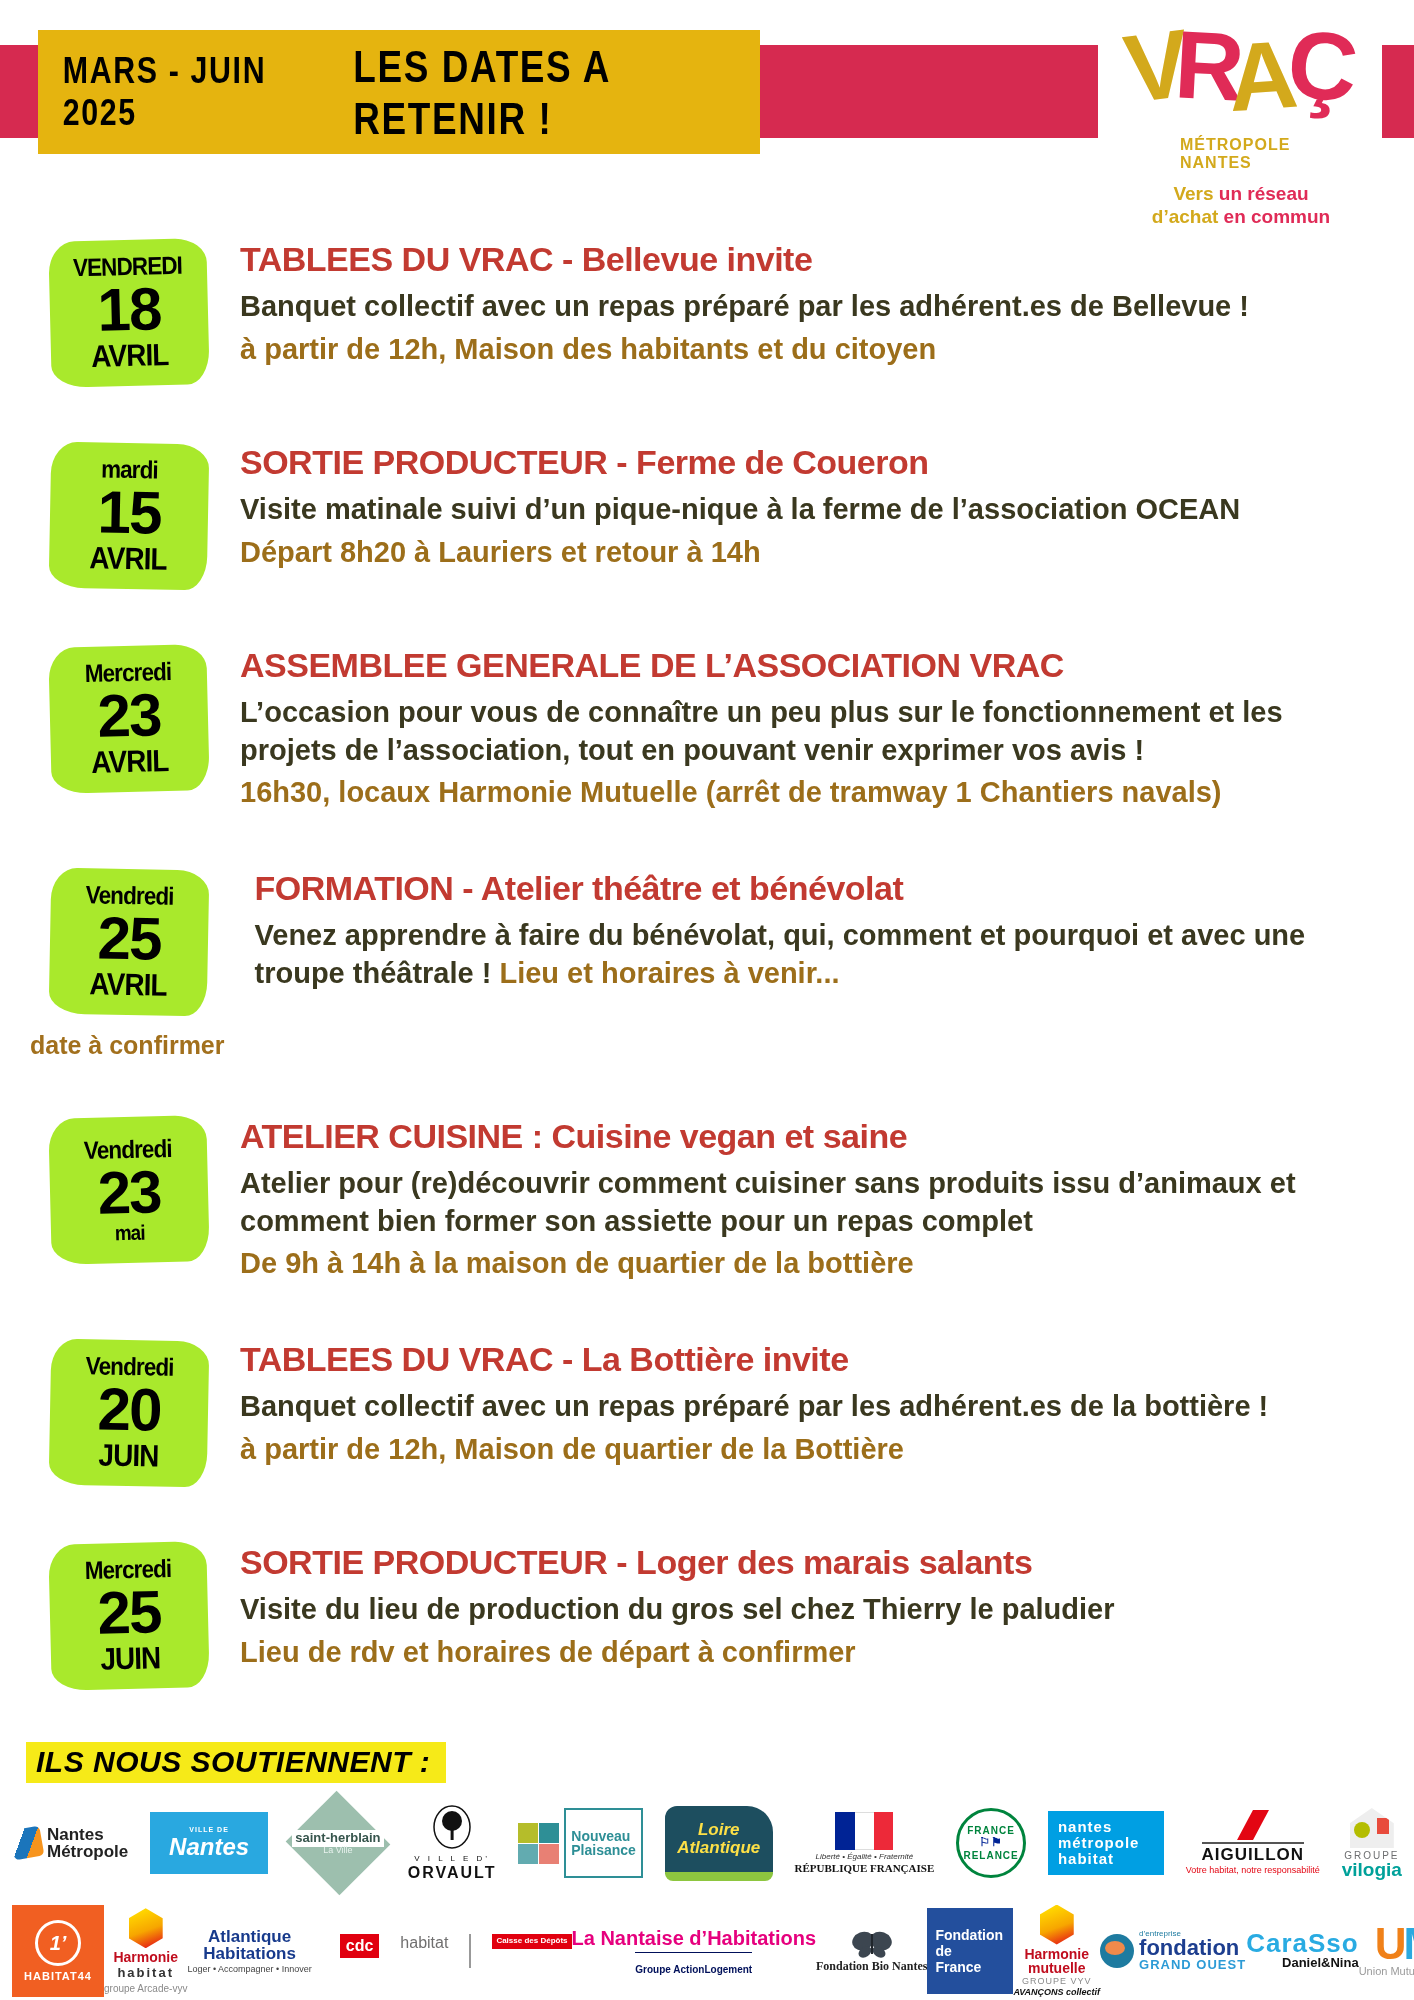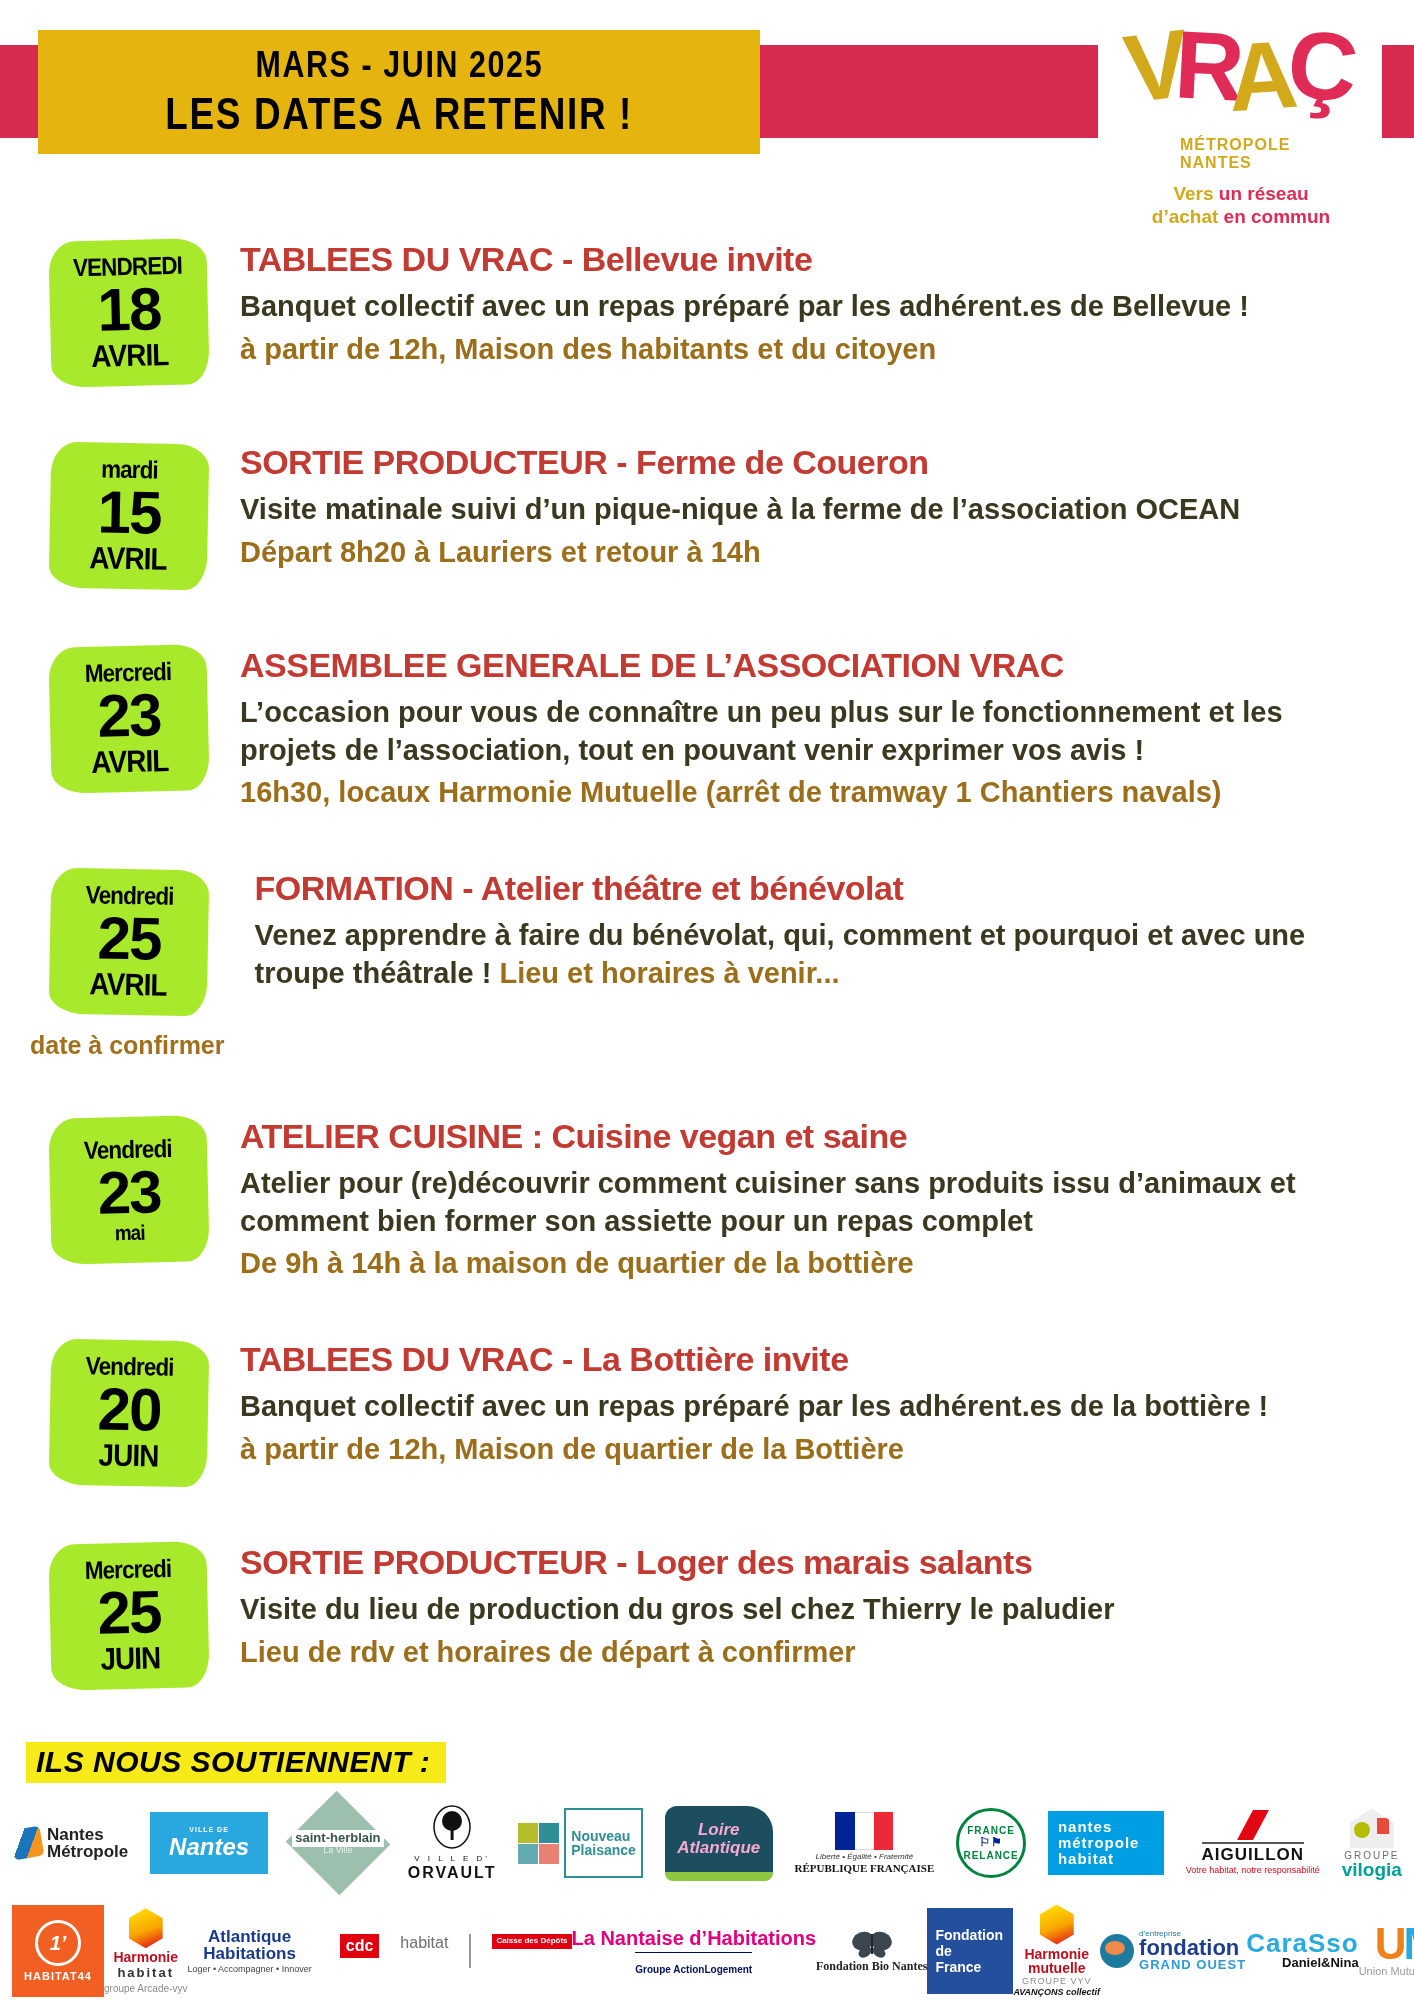--- a/index.html
+++ b/index.html
@@ -2,21 +2,21 @@
 <html><head>
 <meta charset="utf-8">
 <style>
   html,body{margin:0;padding:0;background:#fff;}
   .page{position:relative;width:1414px;height:2000px;background:#fff;overflow:hidden;
         font-family:"Liberation Sans",sans-serif;color:#000;}
   
   .stripe{position:absolute;top:45px;left:0;width:1098px;height:93px;background:#d62a50;}
   .stripe-right{position:absolute;top:45px;right:0;width:32px;height:93px;background:#d62a50;}
   .banner{position:absolute;top:30px;left:38px;width:722px;height:124px;background:#e5b40f;
-          display:flex;flex-direction:column;justify-content:center;align-items:center;z-index:2;}
+          display:flex;flex-direction:row;justify-content:center;align-items:center;z-index:2;}
   .banner-line1{font-size:37px;font-weight:bold;letter-spacing:2px;transform:scaleX(.82);}
   .banner-line2{font-size:45px;font-weight:bold;letter-spacing:2px;transform:scaleX(.82);margin-top:2px;}
   .vrac{position:absolute;top:18px;left:1108px;width:266px;text-align:center;z-index:2;}
   .vrac-letters{display:flex;justify-content:center;align-items:flex-start;font-weight:bold;
                 font-size:96px;line-height:1;height:118px;}
   .vl{display:inline-block;}
   .vl-v{color:#d3a91c;transform:rotate(-7deg);}
   .vl-r{color:#e02b57;transform:rotate(3deg);margin-left:-14px;}
   .vl-a{color:#d3a91c;transform:rotate(-4deg);margin-left:-16px;margin-top:10px;}
   .vl-c{color:#e02b57;transform:rotate(6deg);margin-left:-10px;}
@@ -62,21 +62,21 @@
   .sh-wrap{position:relative;width:96px;height:92px;display:flex;align-items:center;justify-content:center;}
   .sh-diamond{position:absolute;inset:10px;background:#9dbfae;transform:rotate(45deg);}
   .sh-label{position:relative;background:#fff;color:#37554d;font-weight:bold;font-size:13px;padding:1px 3px;}
   .sh-sub{position:relative;color:#e8f2ee;font-size:9px;margin-top:-1px;}
   .orv{color:#111;}
   .orv-top{font-size:8px;letter-spacing:3px;margin-top:2px;}
   .orv-main{font-size:16px;font-weight:bold;letter-spacing:2px;}
   .np-tiles{display:grid;grid-template-columns:20px 20px;grid-template-rows:20px 20px;gap:1px;}
   .np-t1{background:#b5bd2a;} .np-t2{background:#2e8f96;} .np-t3{background:#e88074;} .np-t4{background:#2e8f96;opacity:.75;}
   .np-label{border:2px solid #2e8f96;color:#2e8f96;font-weight:bold;font-size:14px;padding:19px 5px;text-align:left;line-height:1;}
-  .la-shape{background:#1d4e5f;color:#f9a8d4;width:108px;height:66px;border-radius:12px 26px 8px 8px;
+  .la-shape{background:#1d4e5f;color:#fde047;width:108px;height:66px;border-radius:12px 26px 8px 8px;
             display:flex;flex-direction:column;align-items:center;justify-content:center;font-weight:bold;
             font-size:17px;font-style:italic;border-bottom:9px solid #8dc63f;line-height:1.05;}
   .rf-flag{width:58px;height:38px;display:flex;}
   .rf-b{flex:1;background:#002395;} .rf-w{flex:1;background:#fff;border-top:1px solid #ddd;border-bottom:1px solid #ddd;} .rf-r{flex:1;background:#ed2939;}
   .rf-motto{font-size:8px;font-style:italic;color:#333;margin-top:3px;}
   .rf-main{font-family:"Liberation Serif",serif;font-size:11px;font-weight:bold;color:#111;}
   .fr-circle{width:64px;height:64px;border:3px solid #00843d;border-radius:50%;display:flex;flex-direction:column;
              align-items:center;justify-content:center;color:#00843d;font-weight:bold;font-size:10px;letter-spacing:1px;}
   .fr-flags{font-size:12px;color:#002395;}
   .nmh-box{background:#009fe3;color:#fff;width:116px;height:64px;display:flex;flex-direction:column;

